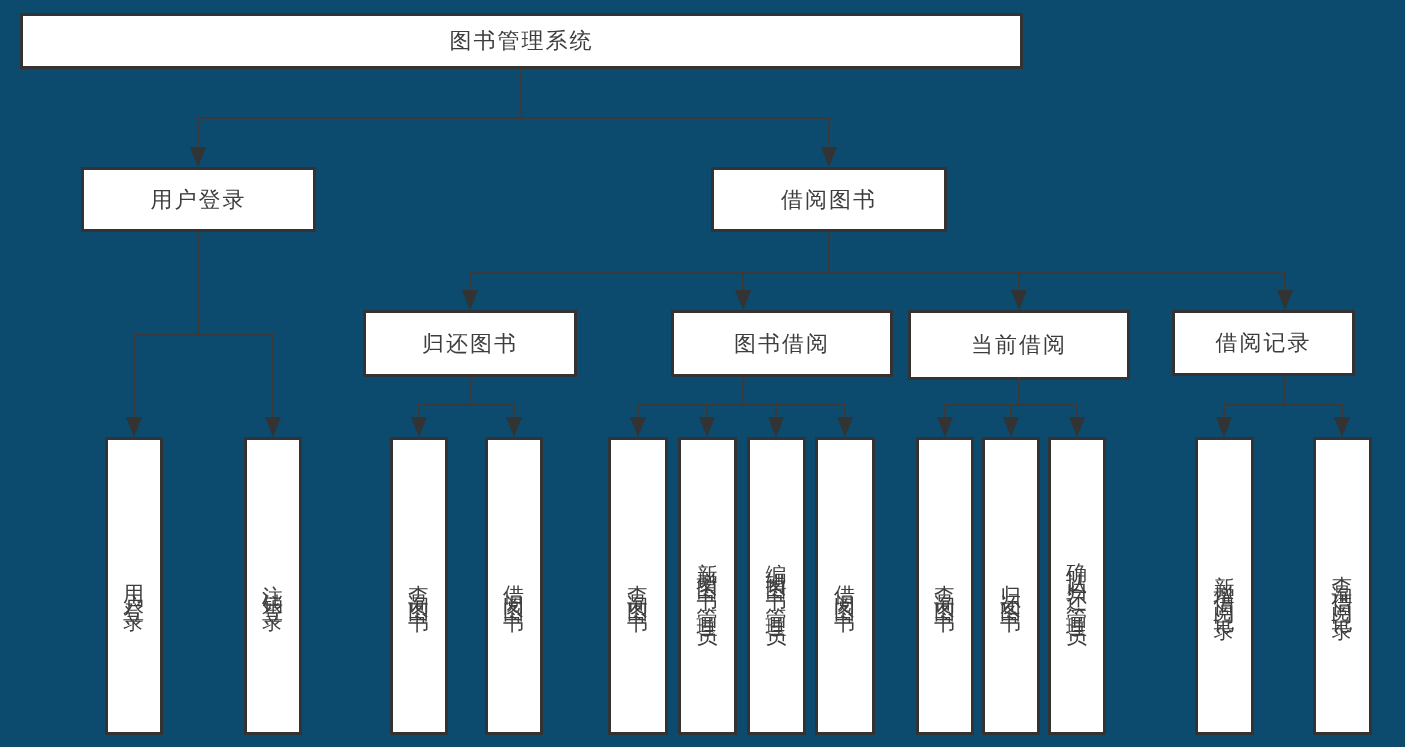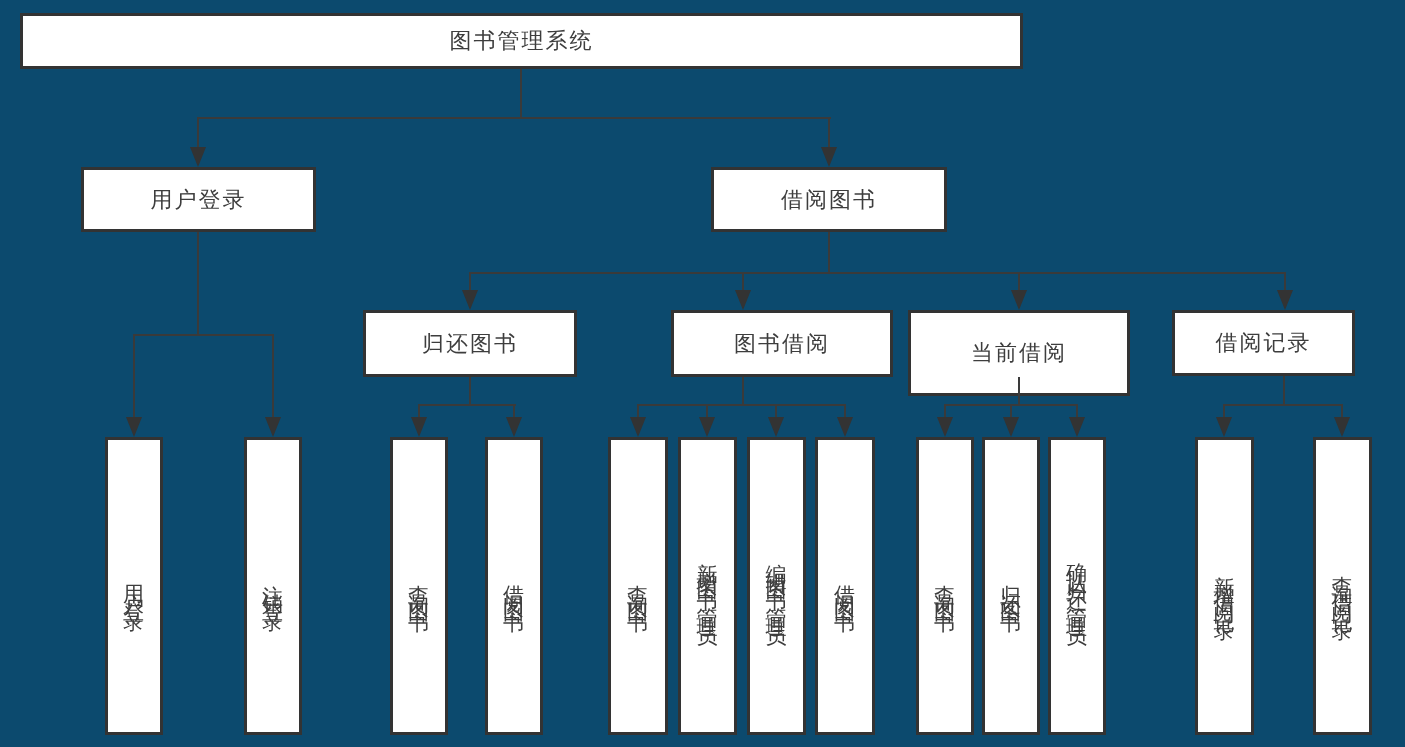--- a/index.html
+++ b/index.html
@@ -62,21 +62,21 @@
   </div>
 
   <div class="box hbox" style="left:363px;top:310px;width:214px;height:67px;">
     <span>归还图书</span>
   </div>
 
   <div class="box hbox" style="left:632px;top:310px;width:222px;height:67px;margin-left:39px;">
     <span>图书借阅</span>
   </div>
 
-  <div class="box hbox" style="left:908px;top:310px;width:222px;height:86px;">
+  <div class="box hbox" style="left:908px;top:310px;width:222px;height:70px;">
     <span>当前借阅</span>
   </div>
 
   <div class="box hbox" style="left:1172px;top:310px;width:183px;height:66px;">
     <span>借阅记录</span>
   </div>
 
   <div class="box vbox" style="left:105px;top:437px;width:58px;height:298px;">
     <span>用户登录</span>
   </div>

